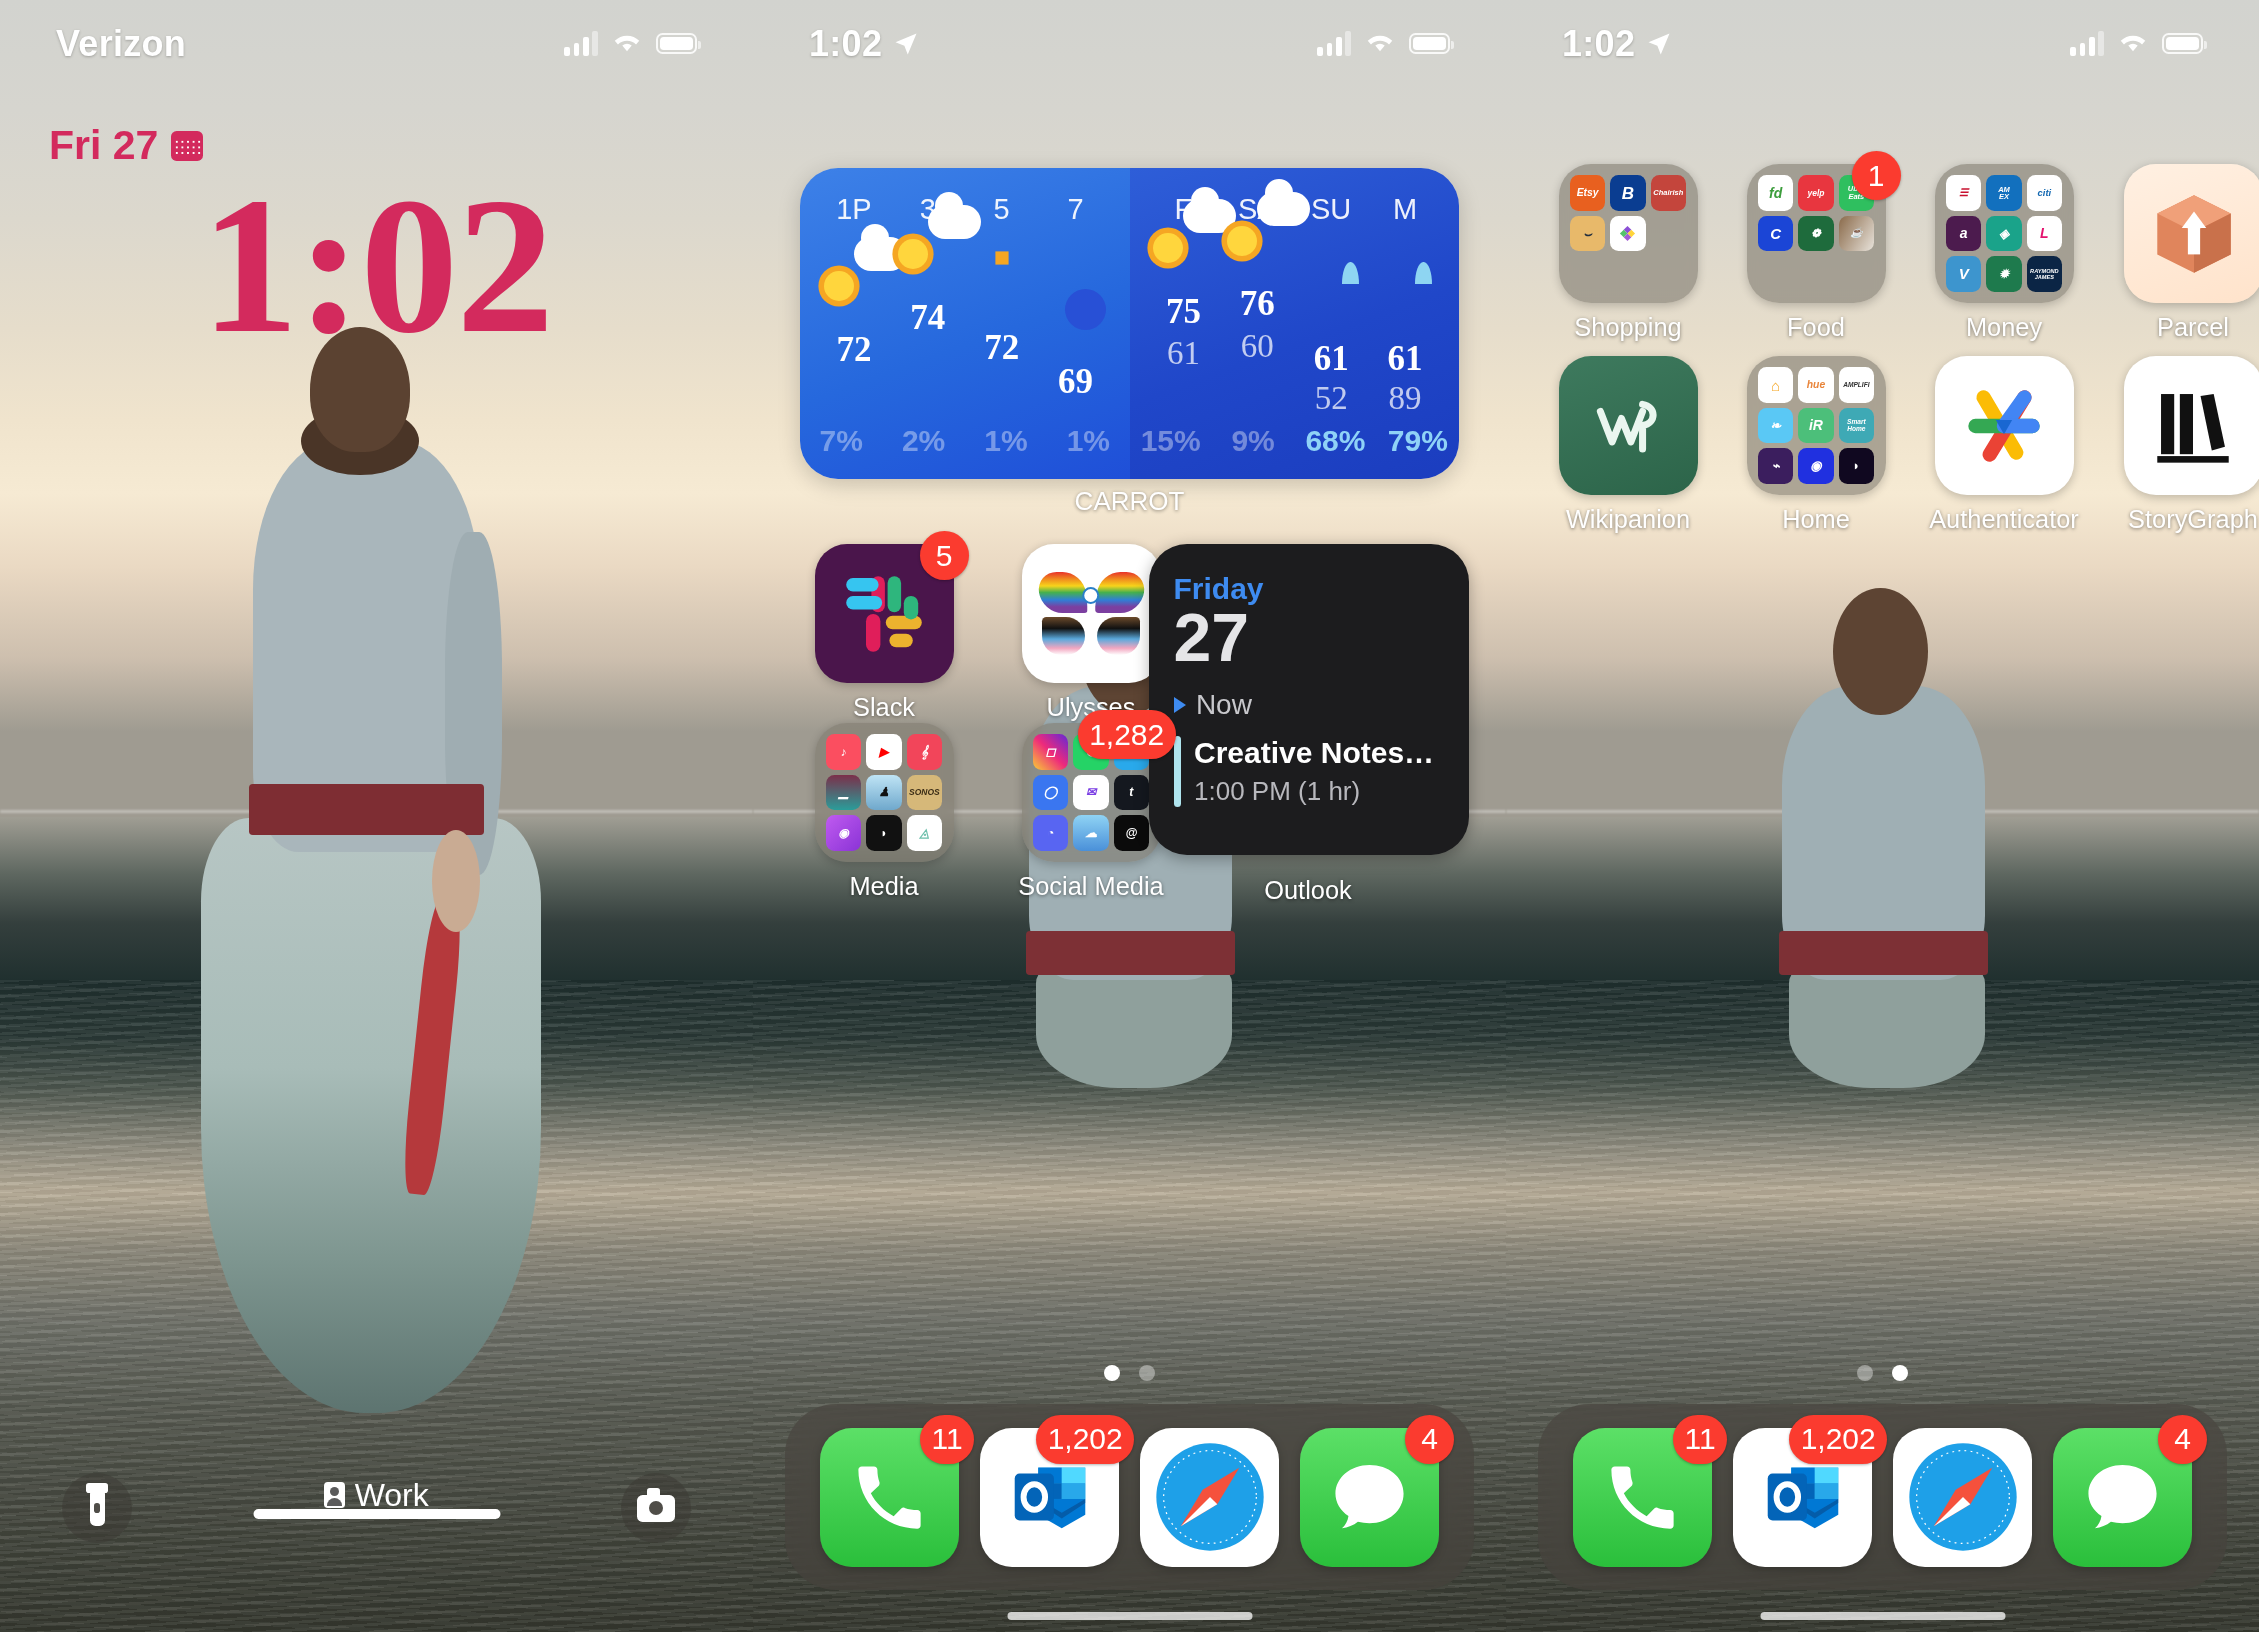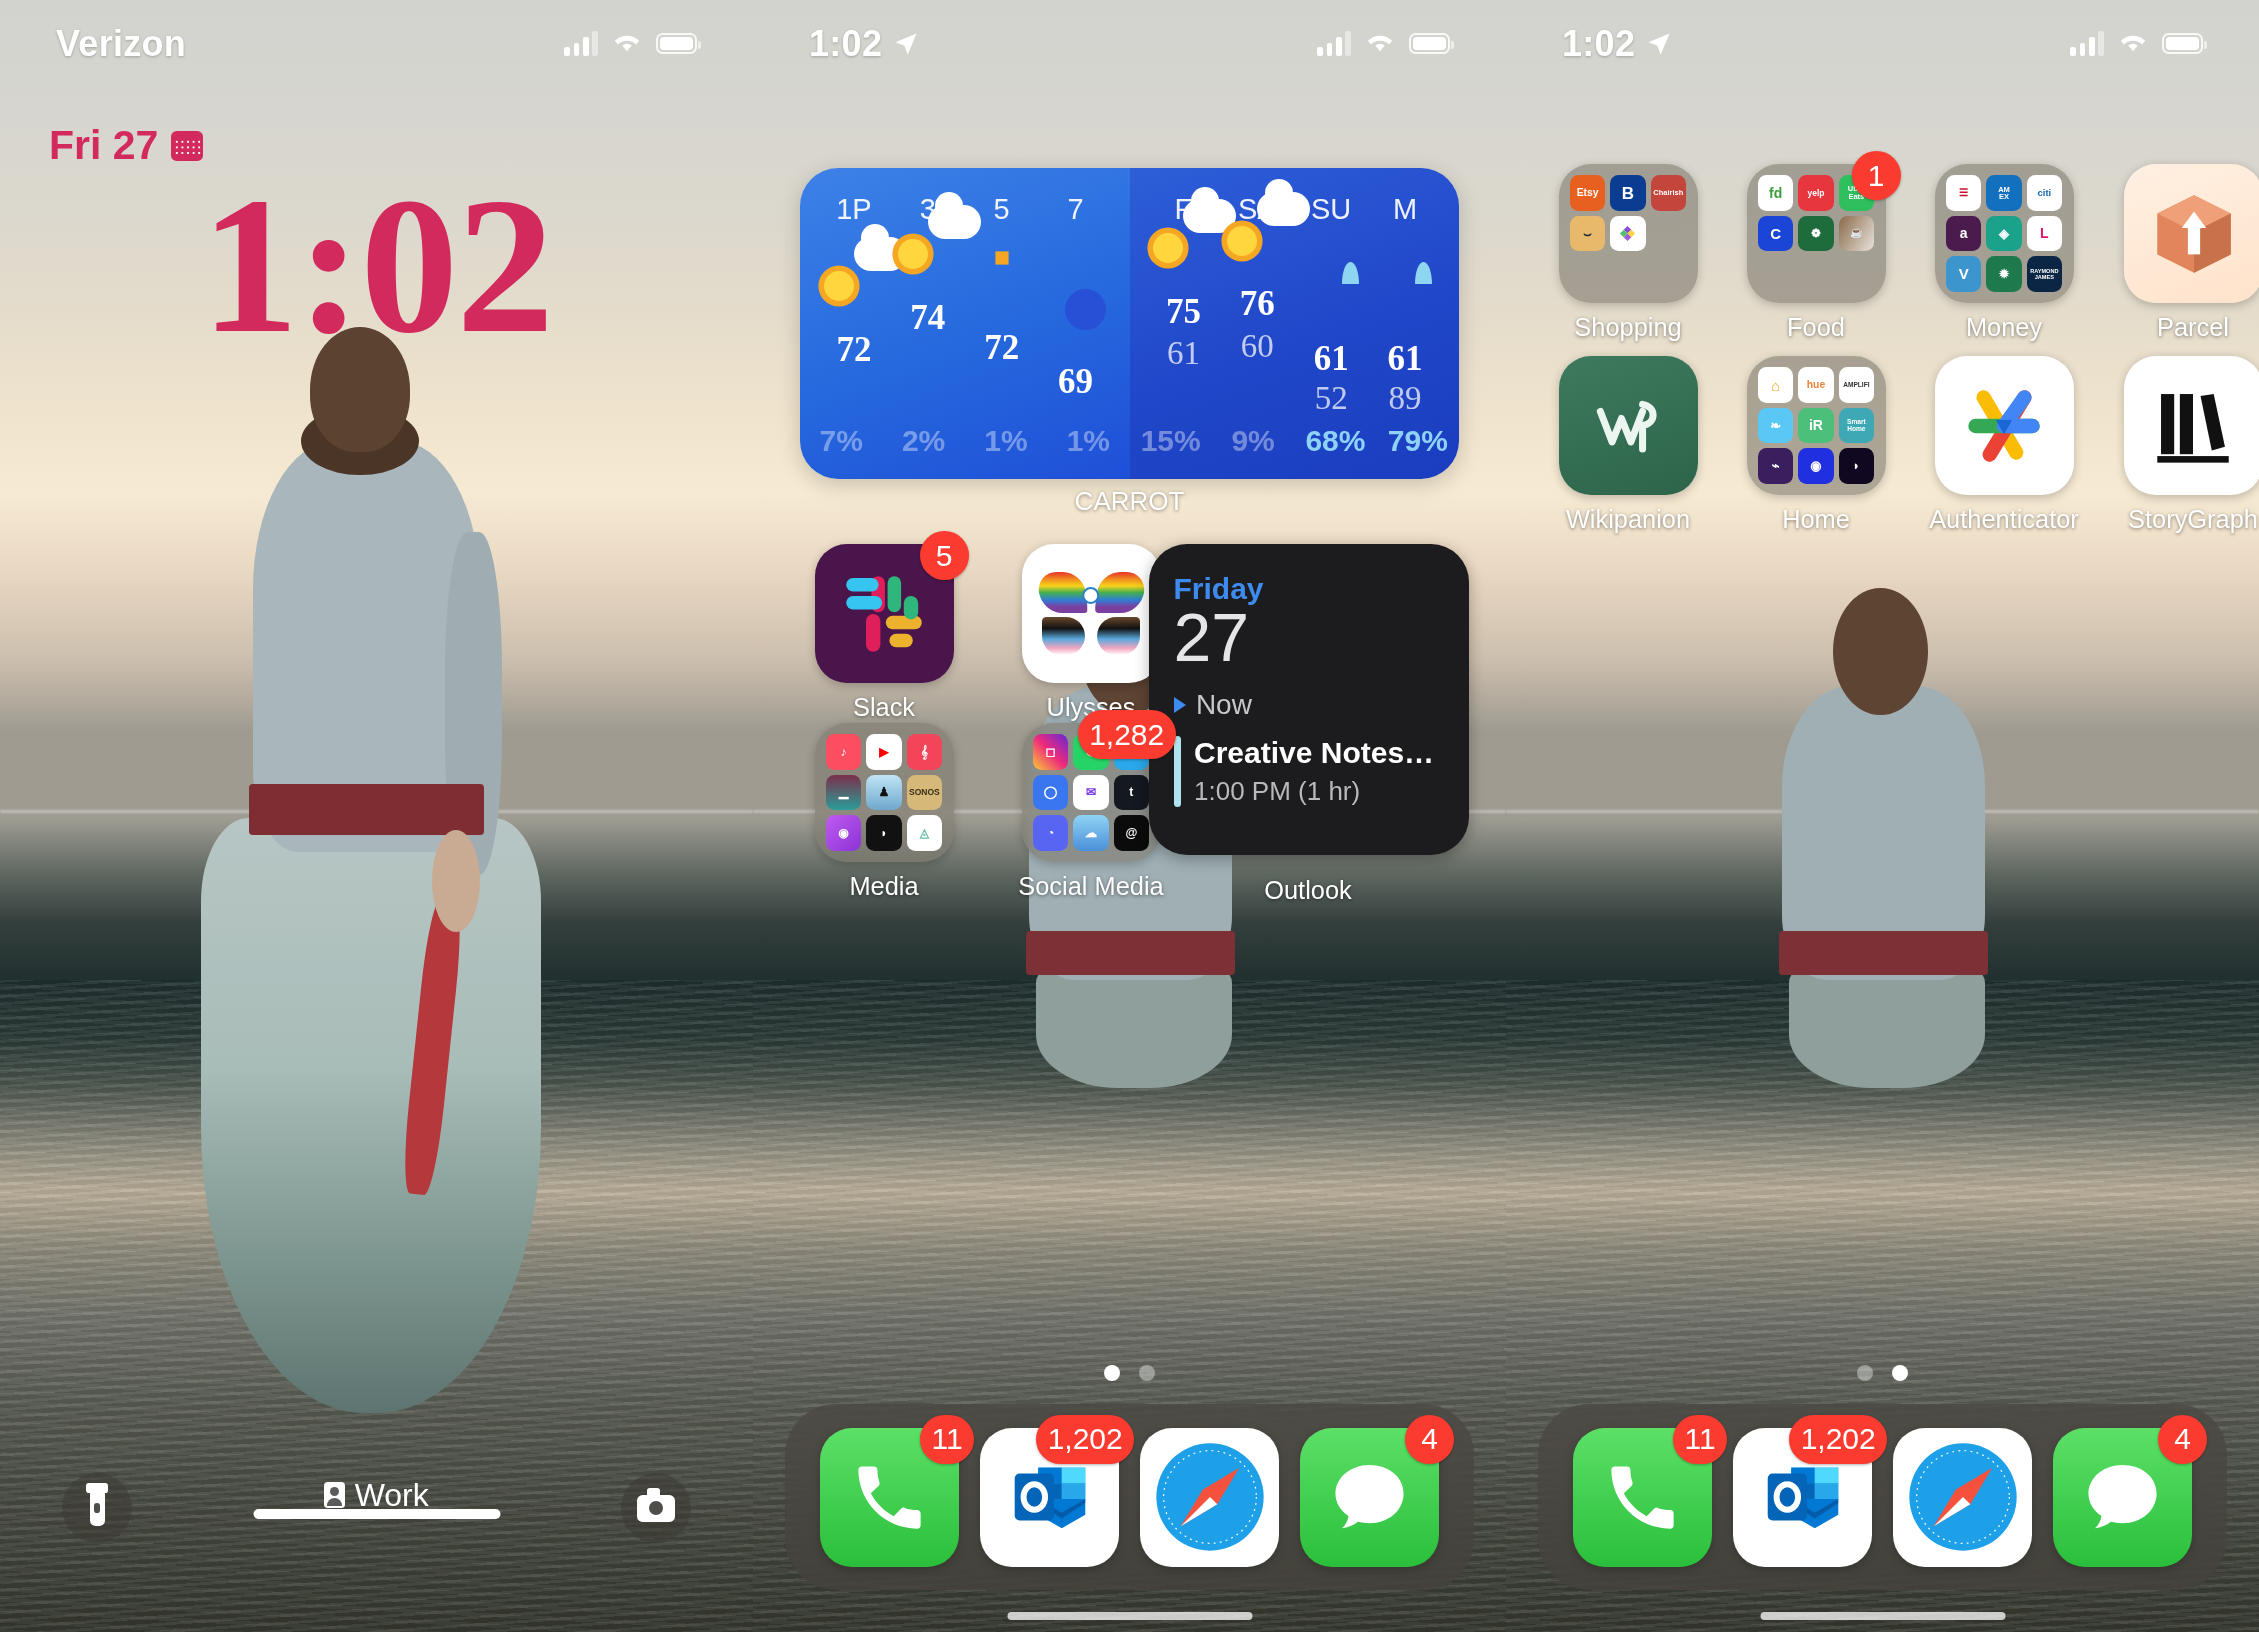--- a/index.html
+++ b/index.html
@@ -138,21 +138,21 @@
           box-shadow:0 2.8px 9.4px rgba(0,0,0,.22); overflow:hidden; }
   .caption { margin-top:10.4px; color:#fff; font-size:25.4px; text-shadow:0 0.9px 3.8px rgba(0,0,0,.5); white-space:nowrap; }
   .badge { position:absolute; top:-13px; right:-15px; min-width:49px; height:49px; padding:0 11.3px; border-radius:24.5px;
            background:#FB3B2F; color:#fff; font-size:30px; display:flex; align-items:center; justify-content:center;
            font-weight:400; box-shadow:0 0.9px 2.8px rgba(0,0,0,.3); z-index:5; }
   .iconwrap { position:relative; width:139px; margin:0 auto; }
 
   
   .folder { background:rgba(128,122,112,.62); backdrop-filter:blur(5.6px);
             display:grid; grid-template-columns:repeat(3,1fr); grid-template-rows:repeat(3,1fr);
-            gap:4.7px; padding:11.3px; box-shadow:0 2.8px 9.4px rgba(0,0,0,.2); }
+            gap:4.7px; padding:11.3px; box-shadow:0 2.8px 9.4px rgba(0,0,0,.2);font-style:italic; }
   .mini { border-radius:8.5px; overflow:hidden; position:relative; display:flex; align-items:center;
           justify-content:center; font-size:12.2px; font-weight:700; color:#fff; text-align:center; line-height:1; }
 
   
   .slack { background:#4A154B; display:flex; align-items:center; justify-content:center; }
   .ulysses { background:#fff; display:flex; align-items:center; justify-content:center; }
   .butterfly { width:105px; height:83px; position:relative; }
   .bw { position:absolute; top:0; width:47px; height:41px; border-radius:24.5px 24.5px 5.6px 24.5px;
         background:linear-gradient(180deg,#e8322a 0%,#f08a1e 17%,#f7d41b 34%,#46b14e 50%,#2f7fd6 68%,#7b3fa0 85%,#7b3fa0 100%); }
   .bwL { left:0; transform:skewX(8deg); }
@@ -167,21 +167,21 @@
 
   .phone { background:linear-gradient(180deg,#5CE067 0%,#2ABF3B 100%); display:flex; align-items:center; justify-content:center; }
   .msgs { background:linear-gradient(180deg,#5CE067 0%,#2ABF3B 100%); display:flex; align-items:center; justify-content:center; }
   .safari { background:#fff; display:flex; align-items:center; justify-content:center; }
   .outlookico { background:#fff; display:flex; align-items:center; justify-content:center; }
 
   
   .owidget { position:absolute; width:320px; height:311px; border-radius:38px; background:#1C1C1E;
              padding:28px 24.5px 0; box-shadow:0 3.8px 15px rgba(0,0,0,.3); }
   .o-day { color:#3E8BF0; font-size:30px; font-weight:600; }
-  .o-date { color:#E5E5E7; font-size:68px; font-weight:400; line-height:1.05; margin-top:-3.8px; }
+  .o-date { color:#E5E5E7; font-size:68px; font-weight:700; line-height:1.05; margin-top:-3.8px; }
   .o-now { display:flex; align-items:center; gap:10.4px; margin-top:15px; color:#C8C8CC; font-size:28px; }
   .o-tri { width:0; height:0; border-left:12.2px solid #3E8BF0; border-top:8.5px solid transparent; border-bottom:8.5px solid transparent; }
   .o-ev { display:flex; gap:13px; margin-top:15px; }
   .o-bar { width:7.5px; border-radius:3.8px; background:#AFE4EE; flex:none; }
   .o-t1 { color:#fff; font-size:30px; font-weight:700; white-space:nowrap; }
   .o-t2 { color:#B8B8BD; font-size:26px; margin-top:6.6px; }
 
   
   .dock { position:absolute; left:32px; right:32px; bottom:43px; height:186px; border-radius:51px;
           background:rgba(70,65,60,.58); backdrop-filter:blur(17px);

